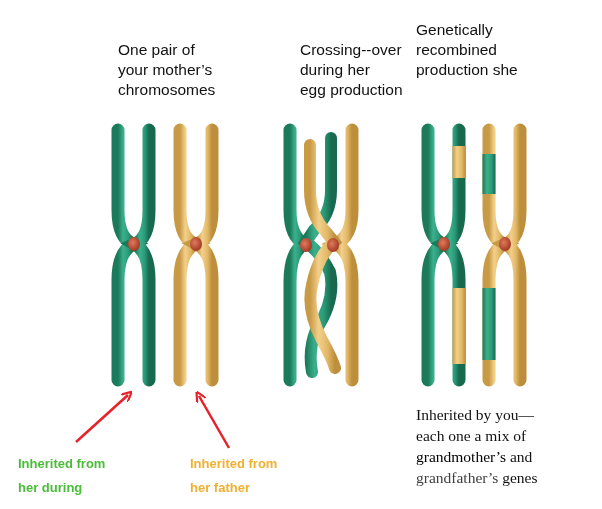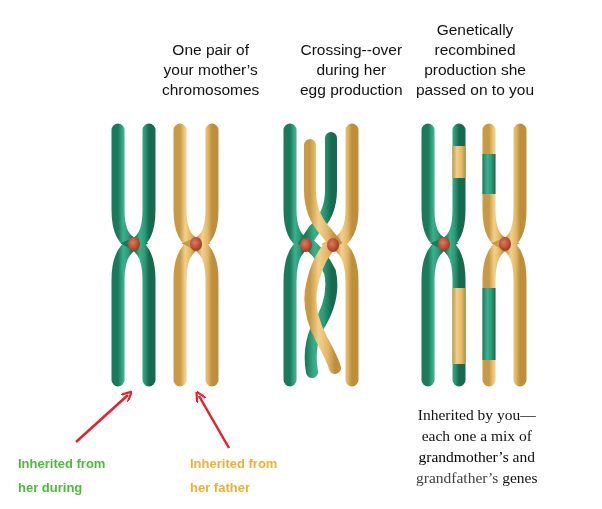--- a/index.html
+++ b/index.html
@@ -1,18 +1,18 @@
 <!DOCTYPE html>
 <html><head>
 <meta charset="utf-8">
 <style>
   html, body { margin: 0; padding: 0; background: #ffffff; }
   body { width: 602px; height: 509px; position: relative; overflow: hidden; font-family: "Liberation Sans", sans-serif; }
   .caption { position: absolute; font-size: 15.5px; line-height: 20px; color: #111; }
-  .caption div { white-space: nowrap; text-align: center; }
+  .caption div { white-space: nowrap; }
   .bold-label { position: absolute; font-size: 13px; line-height: 24px; font-weight: bold; white-space: nowrap; }
   svg#diagram { position: absolute; left: 0; top: 0; }
 </style>
 </head>
 <body>
 
 <svg id="diagram" width="602" height="509" viewBox="0 0 602 509">
   <defs>
     <linearGradient id="gGreen" x1="0" x2="1" y1="0" y2="0">
       <stop offset="0" stop-color="#1b7a5a"></stop>
@@ -81,35 +81,34 @@
       <rect x="482.5" y="154" width="13" height="40" fill="url(#gGreen)"></rect>
       <rect x="482.5" y="288" width="13" height="72" fill="url(#gGreen)"></rect>
       <ellipse cx="505" cy="244" rx="6" ry="7" fill="url(#gCen)"></ellipse>
     </g>
   </g>
 
   <line x1="76" y1="442" x2="128" y2="395" stroke="#e8202a" stroke-width="2.5" marker-end="url(#arrowHead)"></line>
   <line x1="229" y1="448" x2="199" y2="396" stroke="#e8202a" stroke-width="2.5" marker-end="url(#arrowHead)"></line>
 </svg>
 
-<div class="caption" style="left:118px; top:40px;margin-left:44px;">
+<div class="caption" style="left:118px; top:40px;">
   <div>One pair of</div>
   <div>your mother’s</div>
   <div>chromosomes</div>
 </div>
 <div class="caption" style="left:272px; top:40px;margin-left:28px;">
   <div>Crossing--over</div>
   <div>during her</div>
   <div>egg production</div>
 </div>
 <div class="caption" style="left:416px; top:20px;">
   <div>Genetically</div>
   <div>recombined</div>
   <div>production she</div>
-  <div>passed on to you</div>
 </div>
 
 <div class="bold-label" style="left:18px; top:452px; color:#4cbb3a;">
   <div>Inherited from</div>
   <div>her during</div>
 </div>
 <div class="bold-label" style="left:190px; top:452px; color:#f0b030;">
   <div>Inherited from</div>
   <div>her father</div>
 </div>

